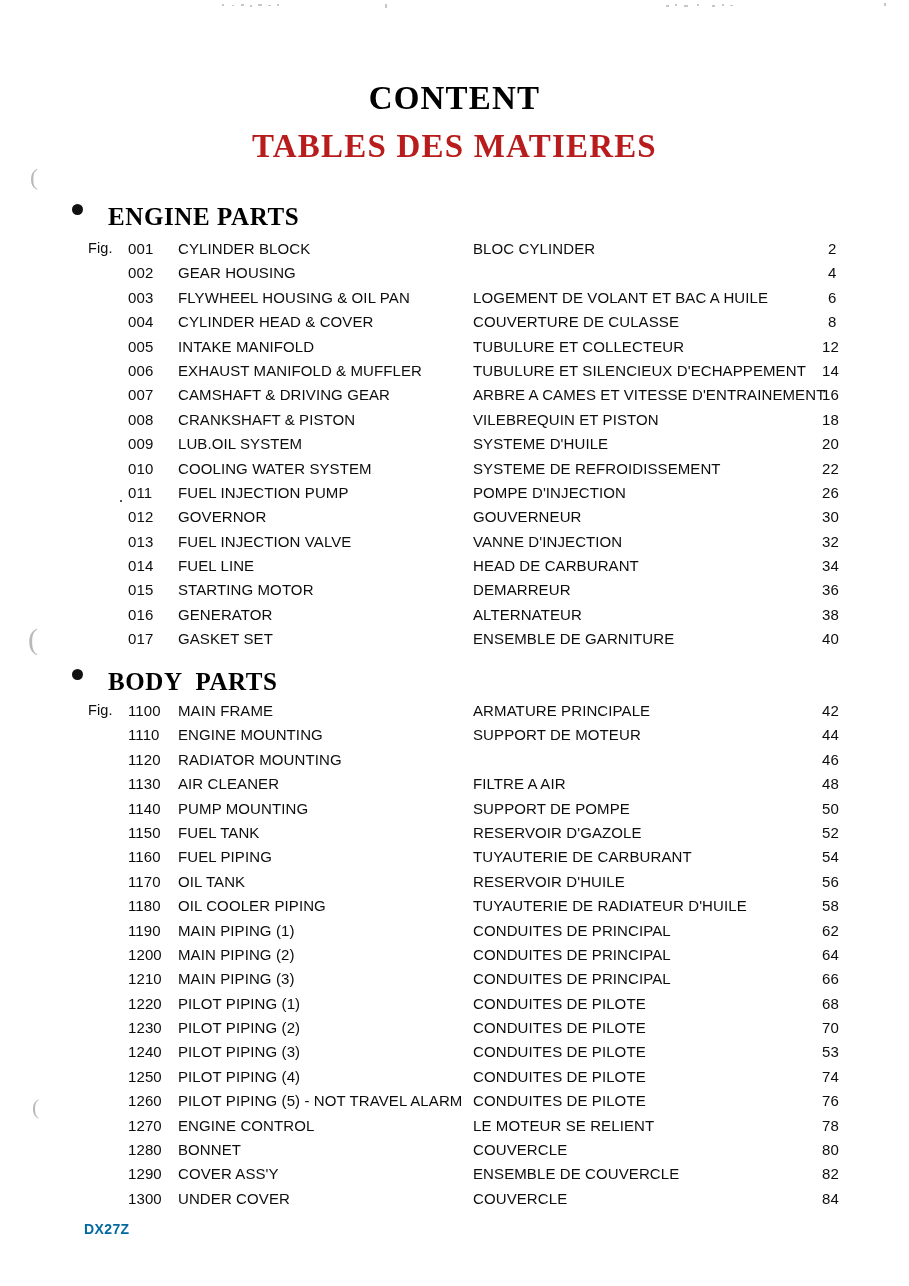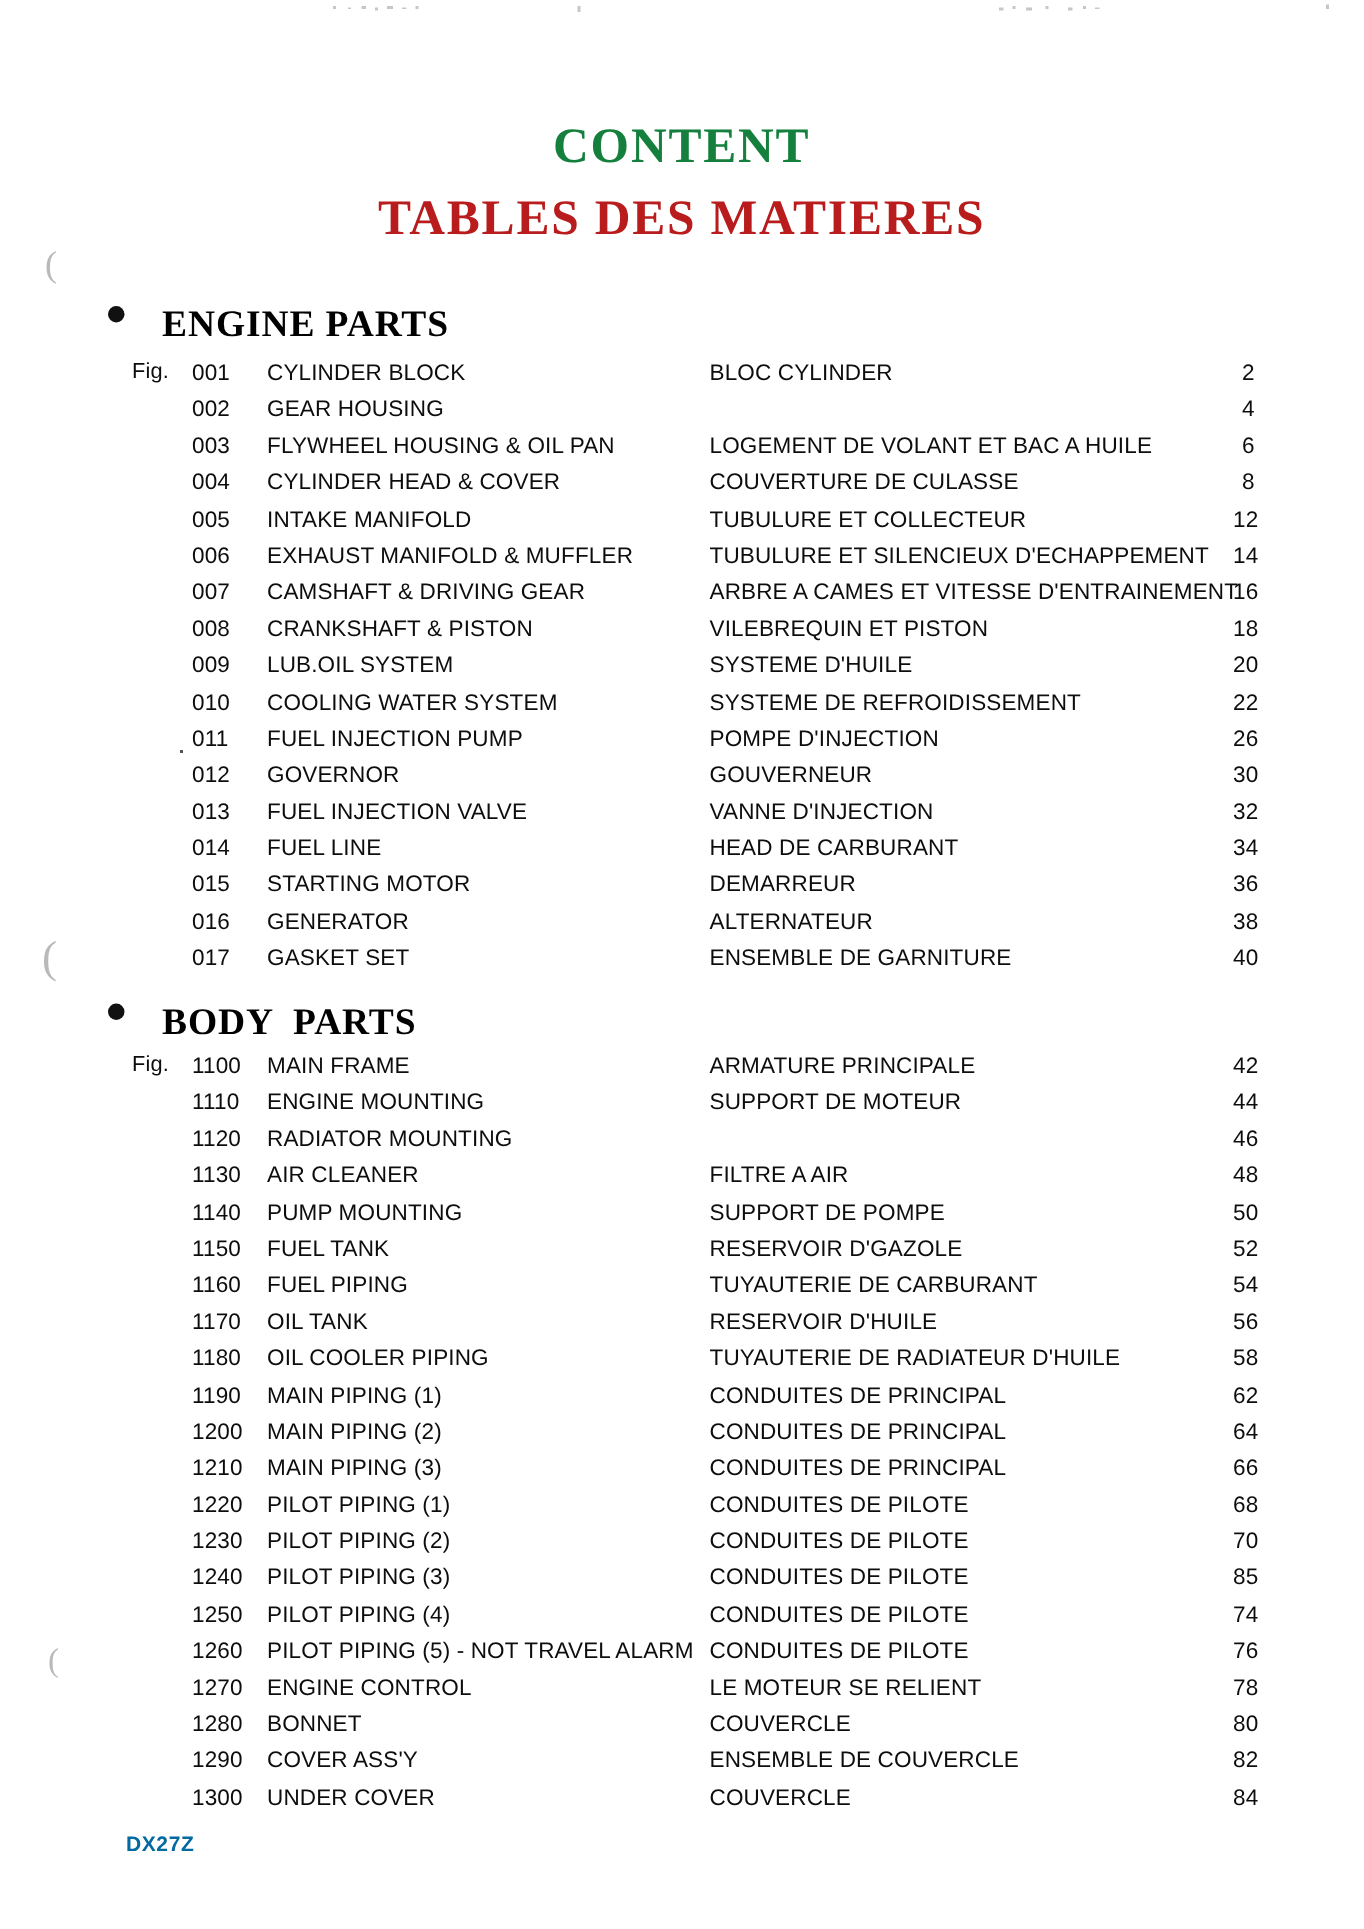--- a/index.html
+++ b/index.html
@@ -48,21 +48,21 @@
     left: 0;
     width: 909px;
     text-align: center;
   }
   .title-line1 {
     font-family: "Liberation Serif", serif;
     font-weight: bold;
     font-size: 33px;
     letter-spacing: 1.2px;
     line-height: 40px;
-    color: #15803d;
+    color: #000000;
   }
   .title-line2 {
     font-family: "Liberation Serif", serif;
     font-weight: bold;
     font-size: 33px;
     letter-spacing: 1.2px;
     line-height: 44px;
     margin-top: 6px;
     color: #b91c1c;
   }
@@ -434,21 +434,21 @@
         <span class="c-num">1230</span>
         <span class="c-en">PILOT PIPING (2)</span>
         <span class="c-fr">CONDUITES DE PILOTE</span>
         <span class="c-pg">70</span>
       </div>
       <div class="row">
         <span class="c-fig"></span>
         <span class="c-num">1240</span>
         <span class="c-en">PILOT PIPING (3)</span>
         <span class="c-fr">CONDUITES DE PILOTE</span>
-        <span class="c-pg">85</span>
+        <span class="c-pg">53</span>
       </div>
       <div class="row">
         <span class="c-fig"></span>
         <span class="c-num">1250</span>
         <span class="c-en">PILOT PIPING (4)</span>
         <span class="c-fr">CONDUITES DE PILOTE</span>
         <span class="c-pg">74</span>
       </div>
       <div class="row">
         <span class="c-fig"></span>

